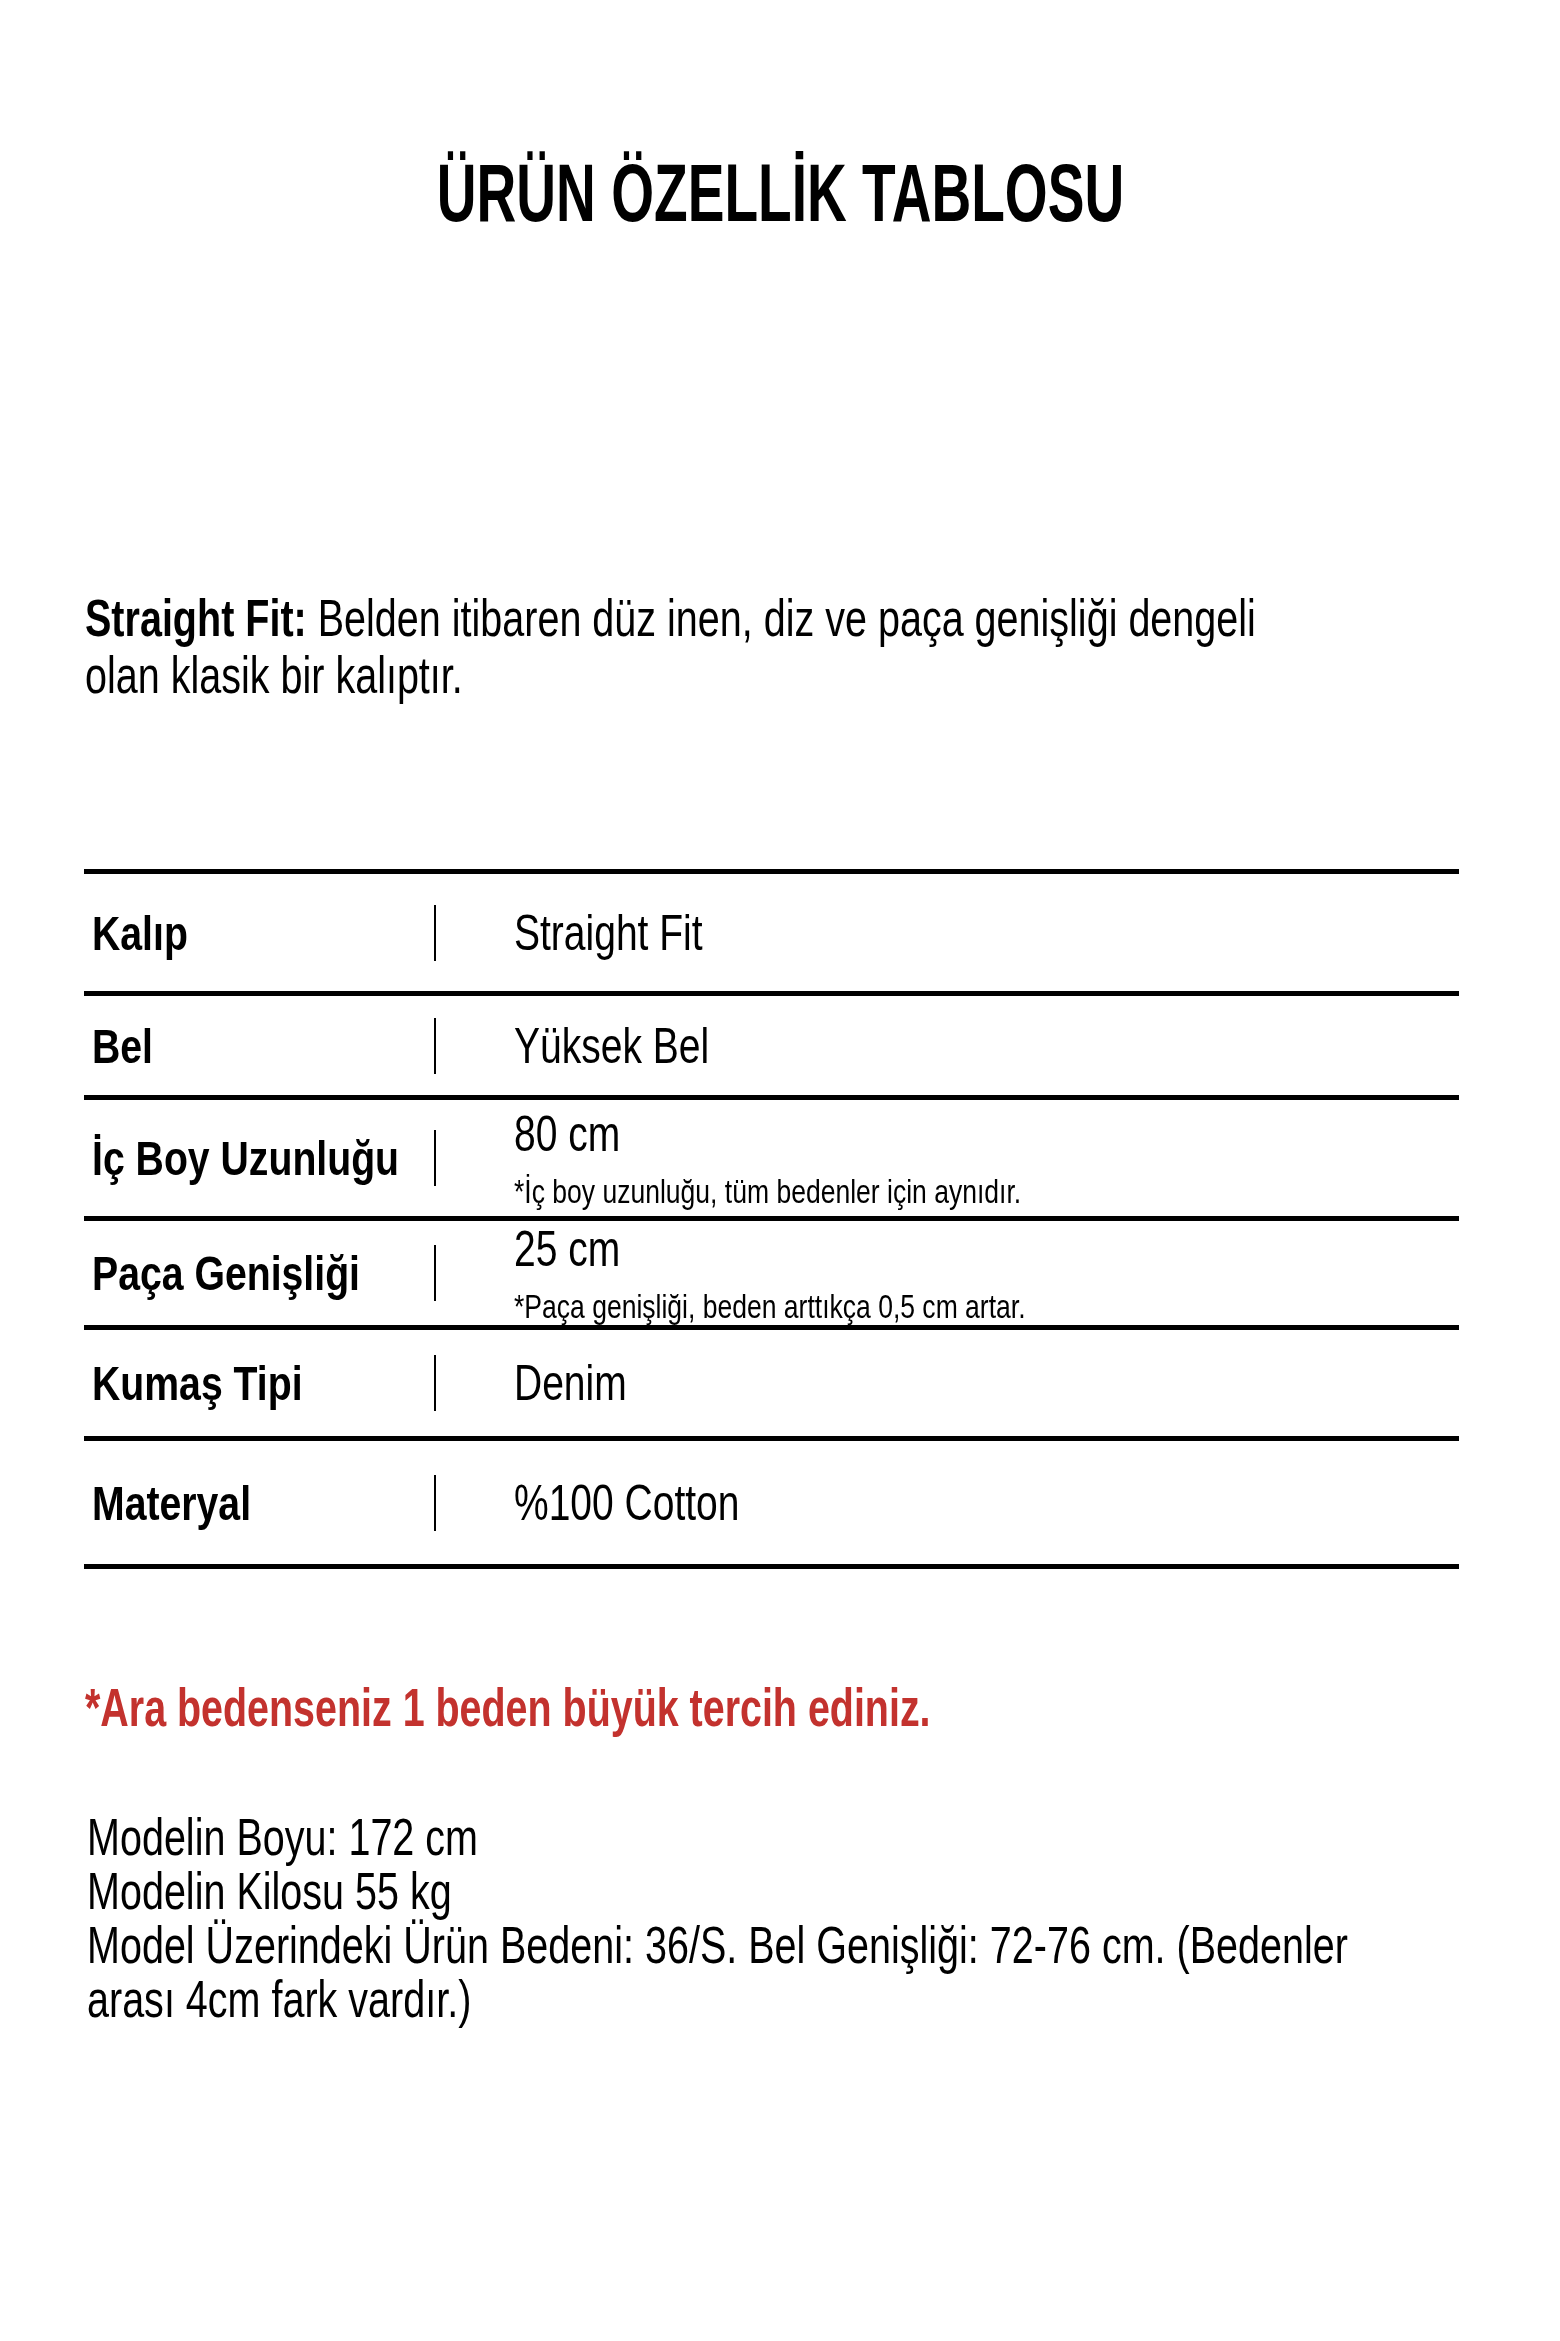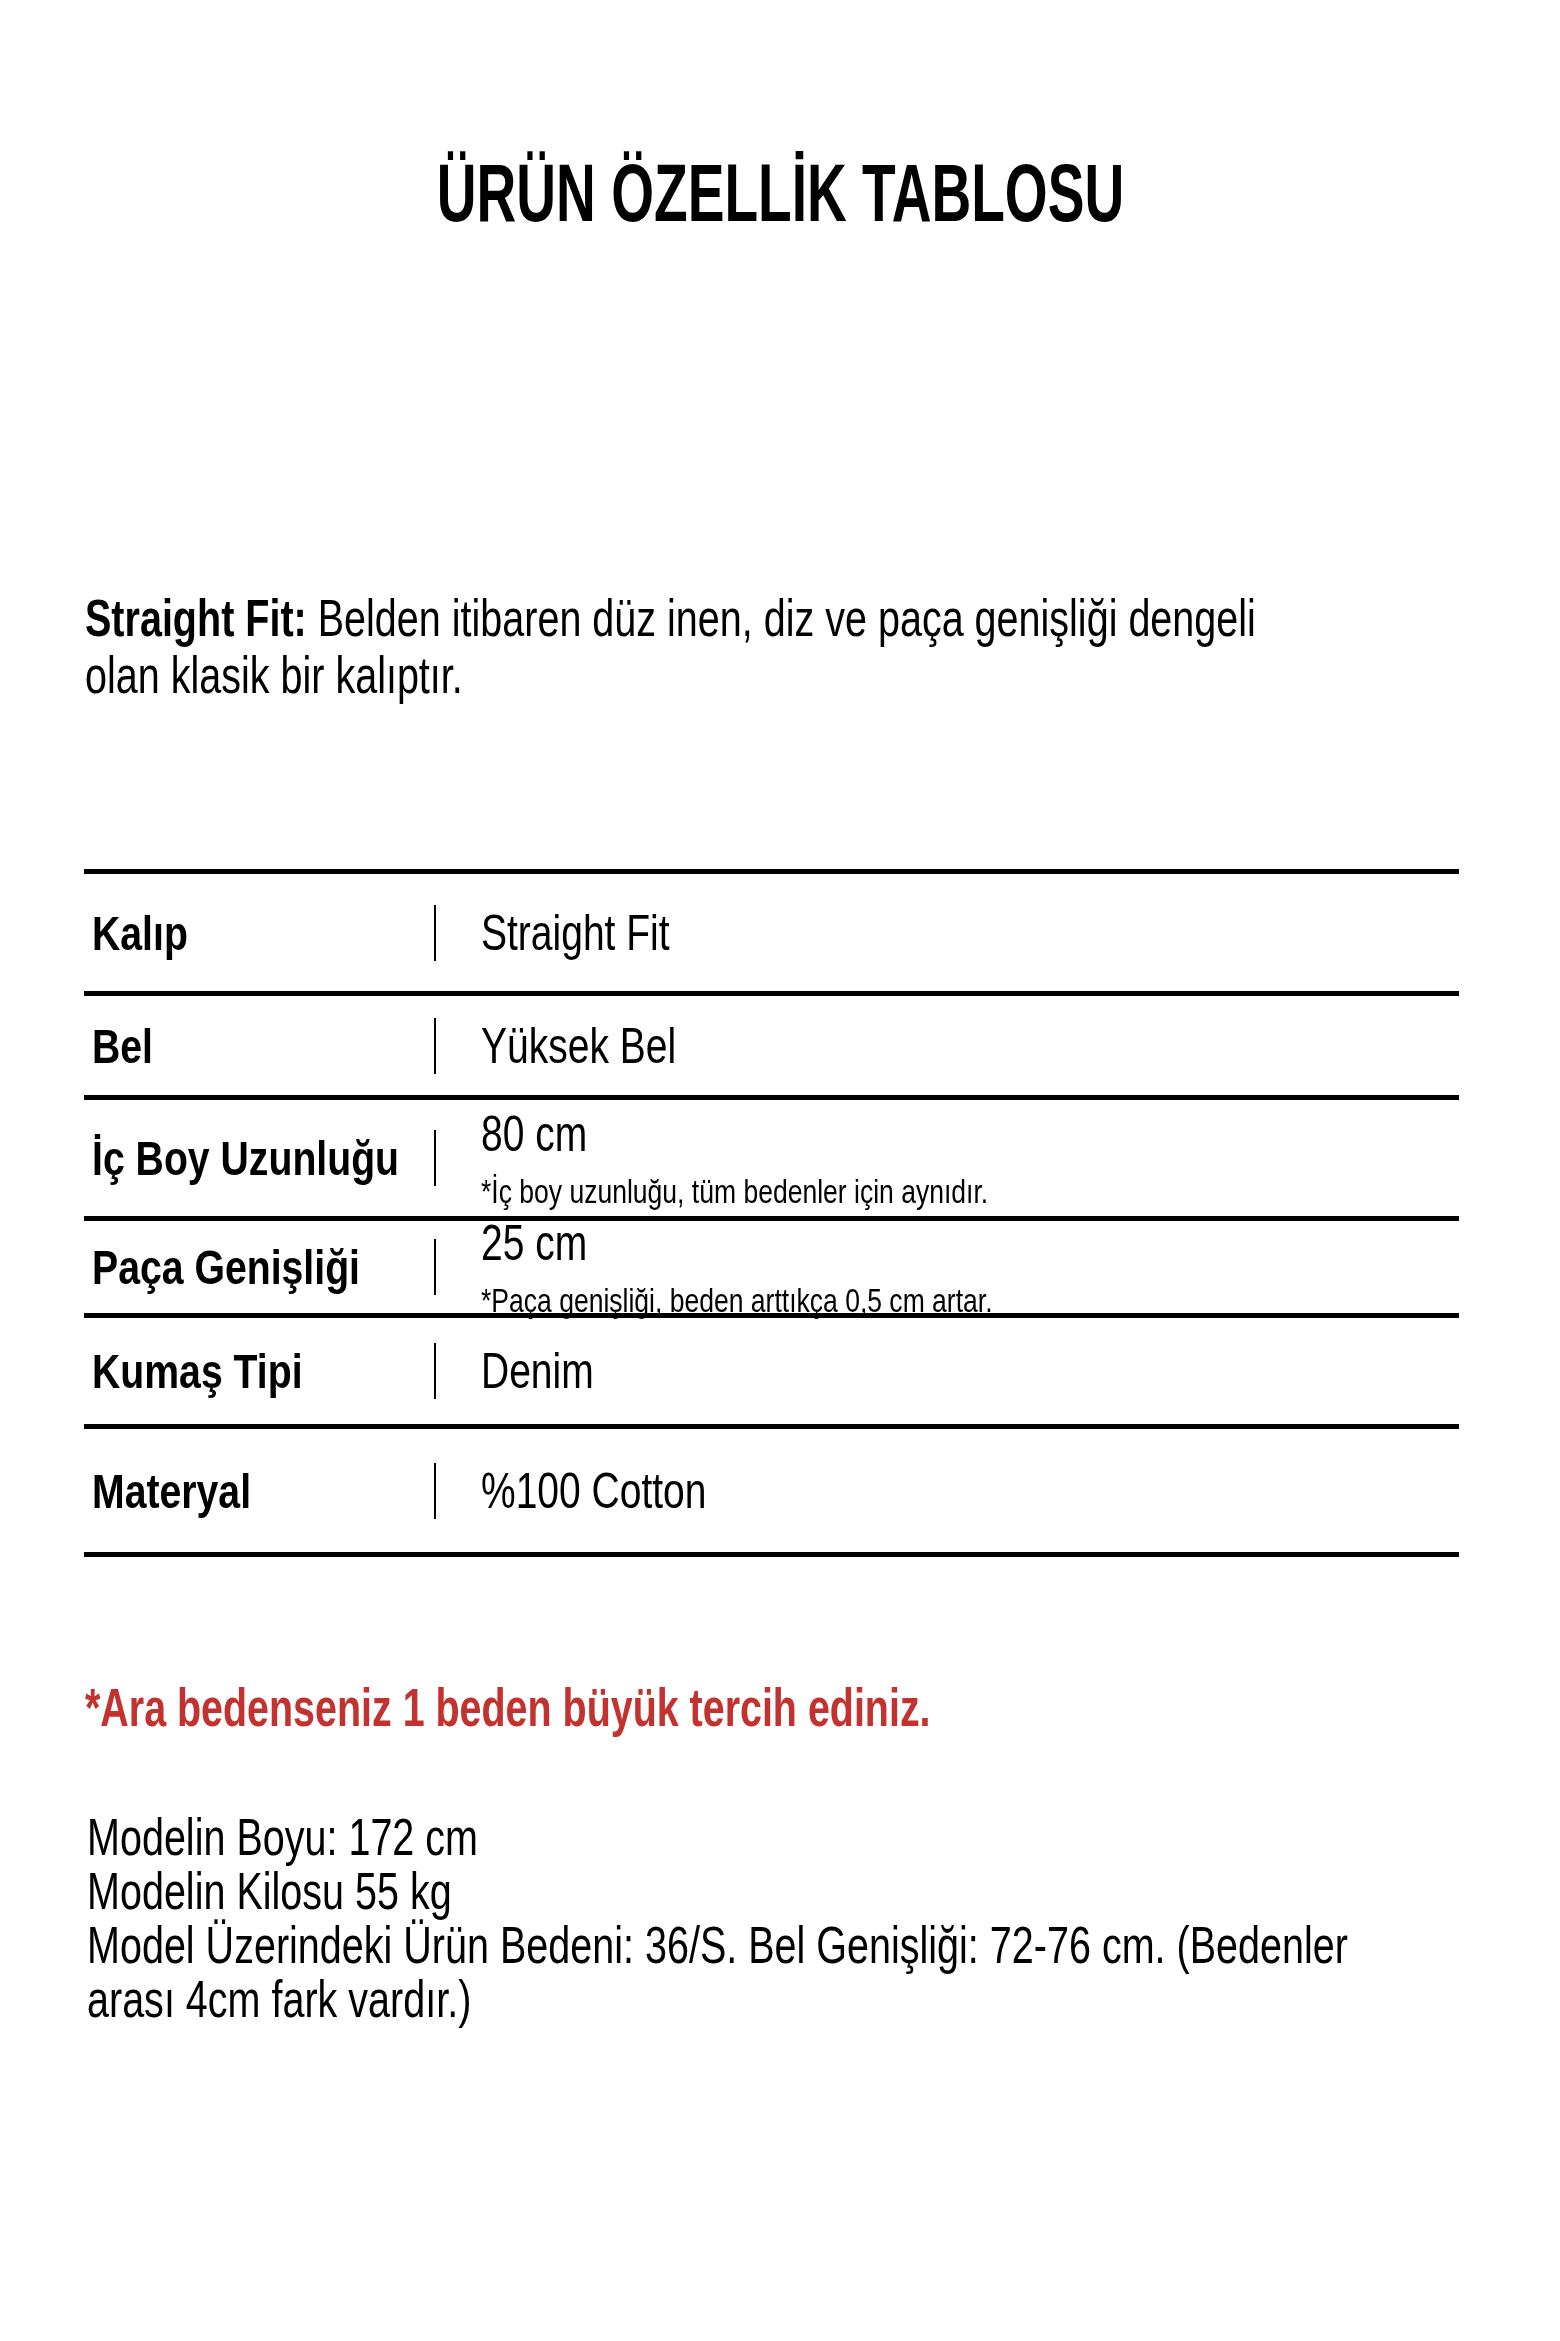--- a/index.html
+++ b/index.html
@@ -52,21 +52,21 @@
   }
   .spec-row {
     display: flex;
     align-items: center;
     box-sizing: border-box;
     border-bottom: 5.3px solid #000;
   }
   .spec-row:nth-child(1) { height: 122px; }
   .spec-row:nth-child(2) { height: 104px; }
   .spec-row:nth-child(3) { height: 121px; }
-  .spec-row:nth-child(4) { height: 97px; }
+  .spec-row:nth-child(4) { height: 109px; }
   .spec-row:nth-child(5) { height: 111px; }
   .spec-row:nth-child(6) { height: 128px; }
   .cell-label {
     box-sizing: border-box;
     width: 352px;
     border-right: 2.9px solid #000;
     display: flex;
     align-items: center;
     padding-left: 8.2px;
   }
@@ -75,22 +75,21 @@
     font-weight: 700;
     transform: scaleX(0.80);
     transform-origin: 0 50%;
     white-space: nowrap;
   }
   .cell-value {
     flex: 1;
     display: flex;
     flex-direction: column;
     justify-content: center;
-    padding-left: 37px;
-    margin-left: 8px;
+    padding-left: 78px;
   }
   .cell-value .val {
     font-size: 50px;
     transform: scaleX(0.78);
     transform-origin: 0 50%;
     white-space: nowrap;
   }
   .cell-value .note {
     font-size: 34px;
     margin-top: 8.2px;

